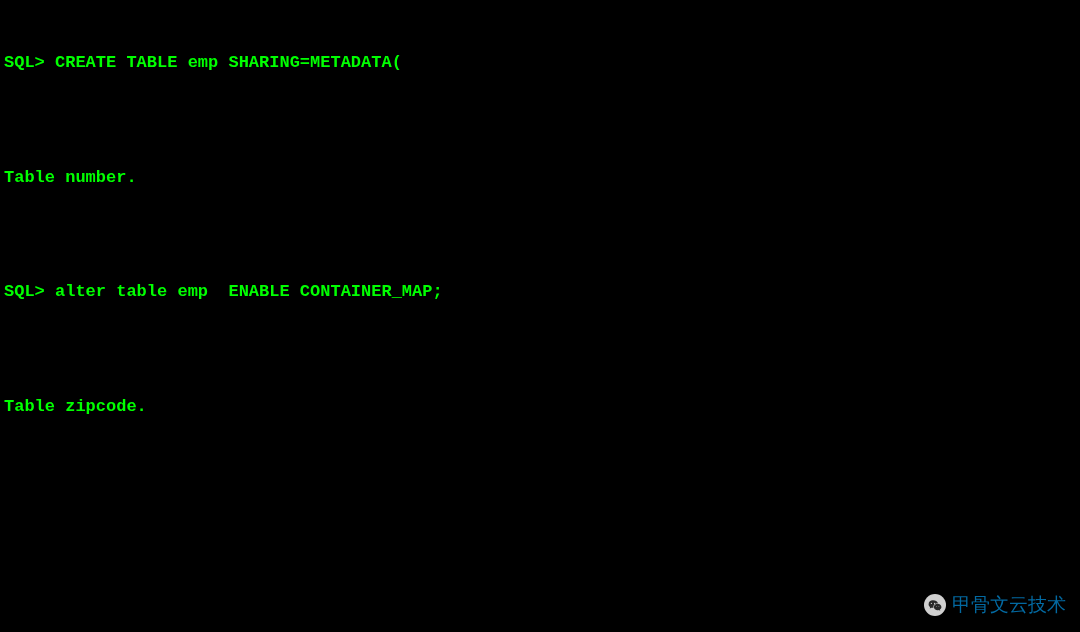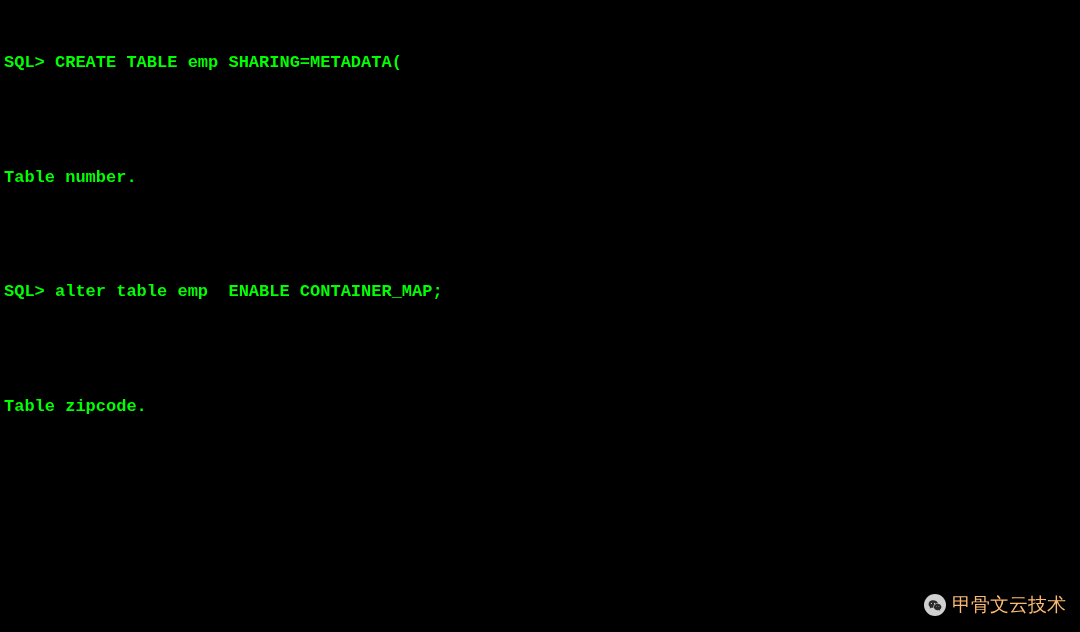--- a/index.html
+++ b/index.html
@@ -26,21 +26,21 @@
     .line {
       display: block;
     }
     .watermark {
       position: absolute;
       bottom: 14px;
       right: 14px;
       display: flex;
       align-items: center;
       gap: 6px;
-      color: #fdba74;
+      color: #0369a1;
       font-family: -apple-system, BlinkMacSystemFont, 'Segoe UI', 'PingFang SC', 'Microsoft YaHei', sans-serif;
       font-size: 19px;
       font-weight: normal;
     }
     .watermark-icon {
       width: 22px;
       height: 22px;
       border-radius: 50%;
       background-color: #d0d0d0;
       display: flex;

